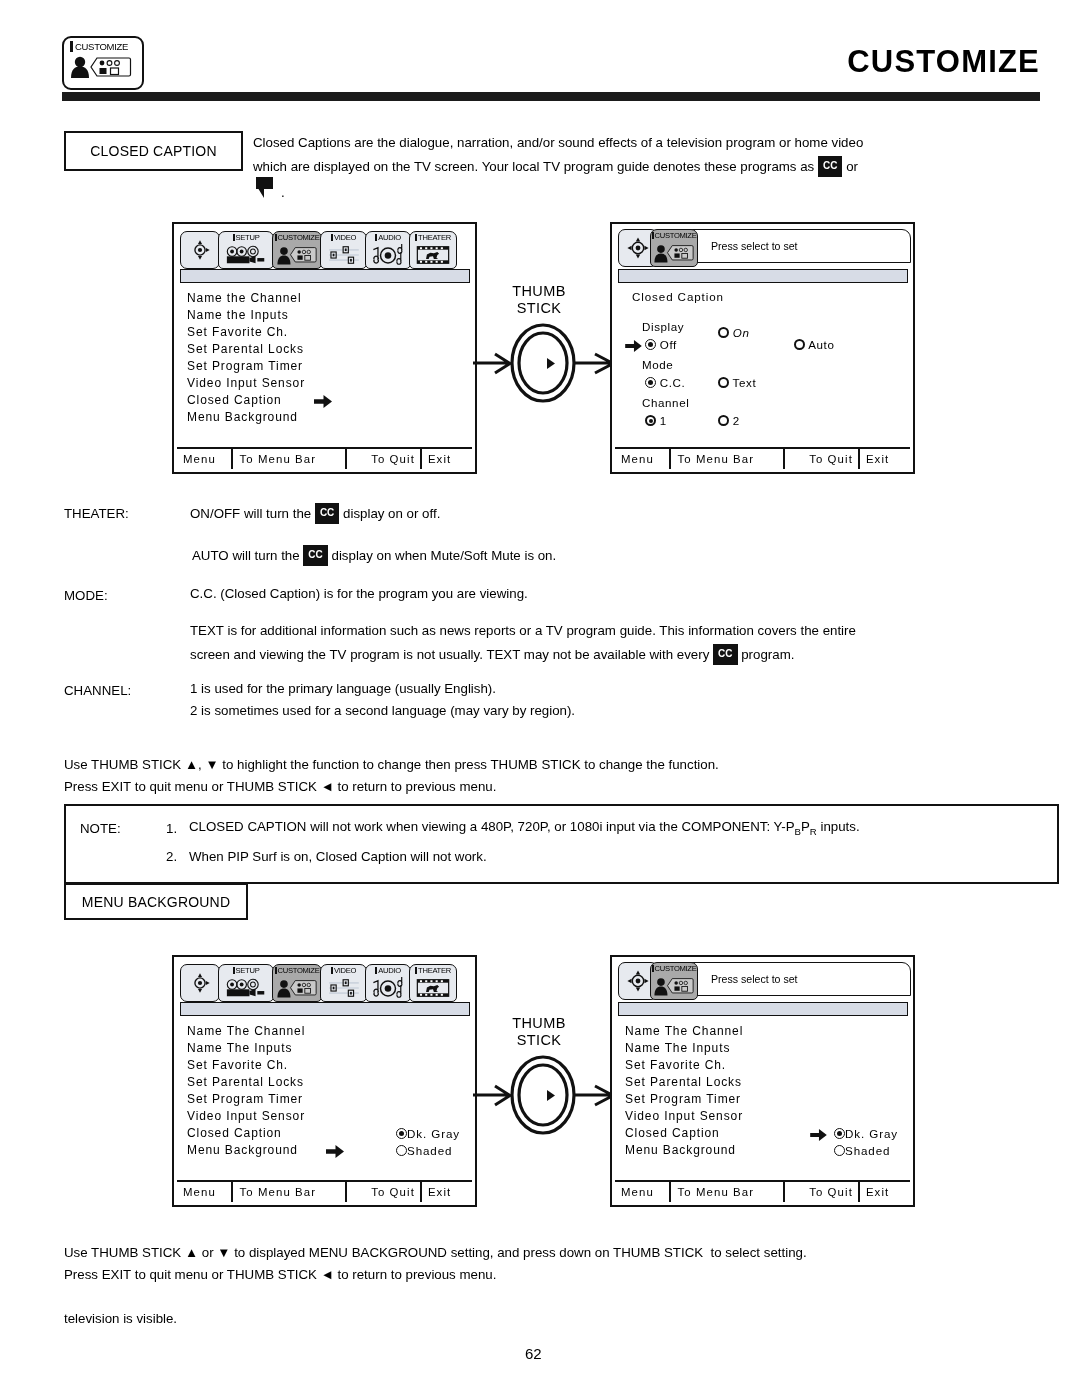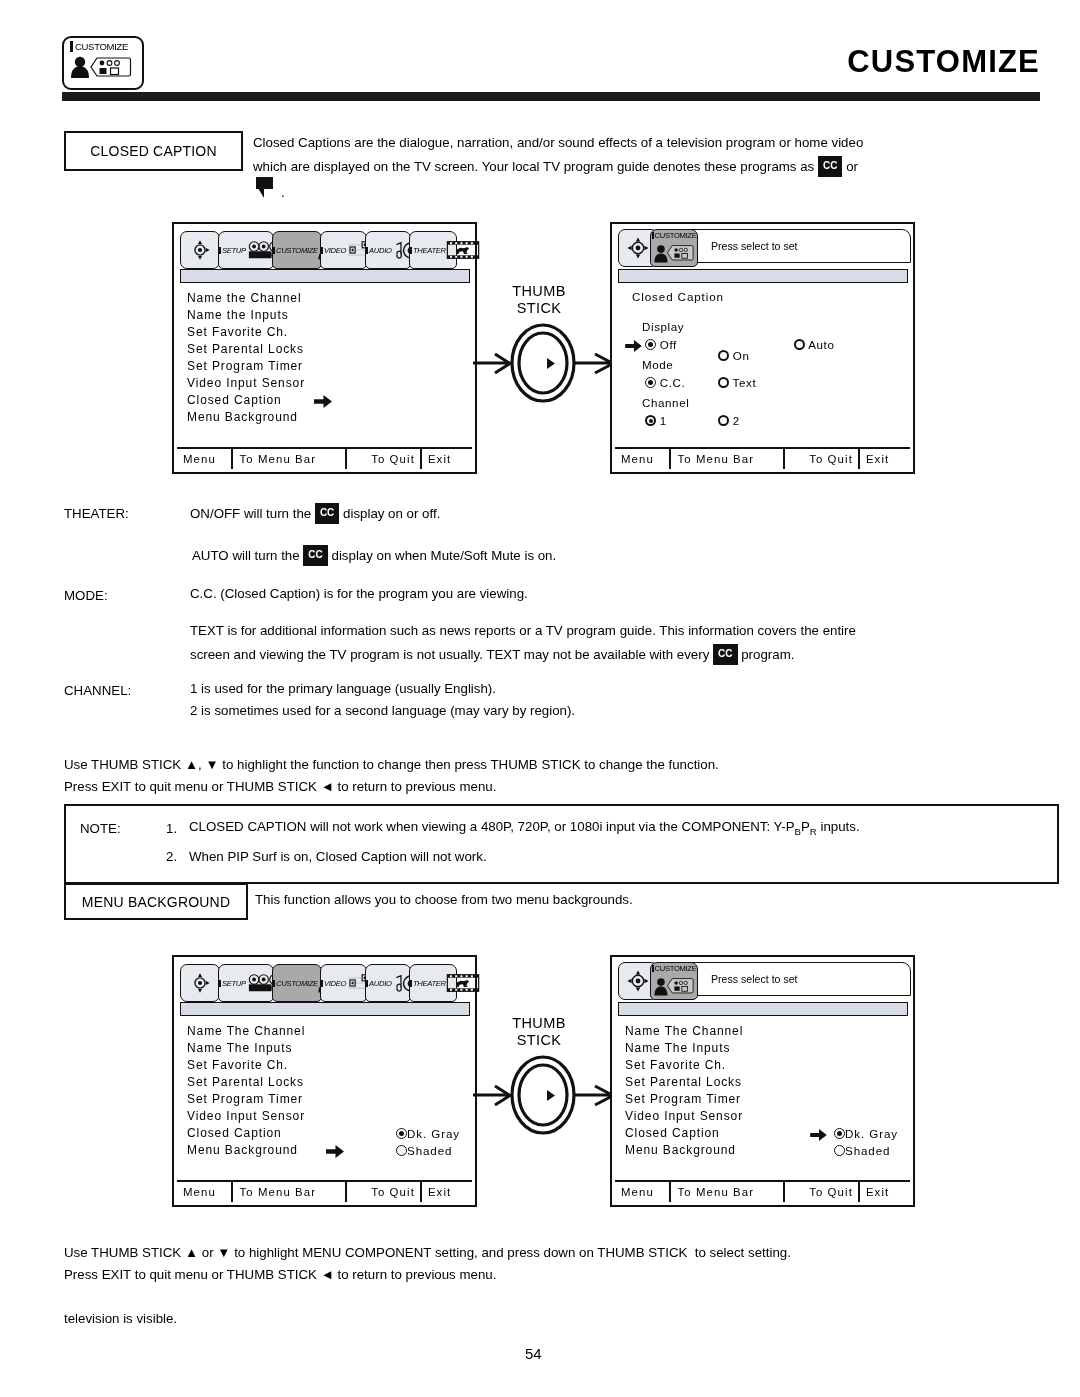--- a/index.html
+++ b/index.html
@@ -30,21 +30,21 @@
             font-weight:700;line-height:1;padding:3px 3px 4px 3px;
             border:2px solid #111;vertical-align:middle;letter-spacing:0px;
             position:relative;top:-1px;}
   .note-box{position:absolute;border:2.5px solid #111;background:#fff;}
 
   
   .scr{position:absolute;border:2.5px solid #111;background:#fff;box-sizing:border-box;}
   .mbar{position:absolute;left:6px;top:5px;display:flex;align-items:flex-end;height:40px;}
   .mtab{position:relative;height:38px;border:1.4px solid #111;border-radius:7px 7px 5px 5px;
         background:#e7eaef;box-sizing:border-box;margin-right:-2px;
-        display:flex;align-items:center;font-style:italic;}
+        display:flex;flex-direction:column;align-items:center;}
   .mtab.sel{background:#a9a9a9;}
   .mtab .cap{font-size:7.6px;line-height:9px;letter-spacing:-.3px;
         white-space:nowrap;margin-top:1px;font-weight:400;}
   .mtab .cap .tk{display:inline-block;width:2px;height:7px;background:#111;
         vertical-align:-1px;margin-right:1px;}
   .mtab .gl{flex:1;display:flex;align-items:center;justify-content:center;}
   .hilite{position:absolute;left:6px;top:45px;height:14px;background:#d7dce6;
         border:1.4px solid #111;box-sizing:border-box;}
   .scr-list{position:absolute;font-size:12px;letter-spacing:.9px;line-height:17px;white-space:pre;}
   .scr-title{position:absolute;font-size:11.6px;letter-spacing:.9px;}
@@ -271,21 +271,21 @@
     <div class="hilite" style="width:290px;"></div>
     <div class="scr-title" style="left:20px;top:66px;">Closed Caption</div>
     <div id="s2groups">
         <div class="rrow" style="left:30px;top:96px;">Display</div>
         <div class="arr" style="left:13px;top:116px;">
           <svg width="17" height="12" viewBox="0 0 18 13">
             <path d="M0 4.2 H9.5 V0 L18 6.5 L9.5 13 V8.8 H0 Z" fill="#111"></path>
           </svg>
         </div>
         <div class="rrow" style="left:33px;top:114px;"><span class="radio on onbig"></span> Off</div>
-        <div class="rrow" style="left:106px;top:125px;"><span class="radio"></span> On</div>
+        <div class="rrow" style="left:106px;top:102px;font-style:italic;"><span class="radio"></span> On</div>
         <div class="rrow" style="left:182px;top:114px;"><span class="radio"></span> Auto</div>
         <div class="rrow" style="left:30px;top:134px;">Mode</div>
         <div class="rrow" style="left:33px;top:152px;"><span class="radio on onbig"></span> C.C.</div>
         <div class="rrow" style="left:106px;top:152px;"><span class="radio"></span> Text</div>
         <div class="rrow" style="left:30px;top:172px;">Channel</div>
         <div class="rrow" style="left:33px;top:190px;"><span class="radio on"></span> 1</div>
         <div class="rrow" style="left:106px;top:190px;"><span class="radio"></span> 2</div>
       </div>
     <div class="bbar" id="s2bbar">
         <div style="width:55px;padding-left:6px;">Menu</div>
@@ -317,21 +317,20 @@
     <div style="position:absolute;left:123px;top:13px;font-size:13.3px;white-space:nowrap;">
       <span>CLOSED CAPTION will not work when viewing a 480P, 720P, or 1080i input via the COMPONENT: Y-P</span><span style="font-size:9.6px;vertical-align:-4px;">B</span><span>P</span><span style="font-size:9.6px;vertical-align:-4px;">R</span><span> inputs.</span>
     </div>
     <div class="t" style="left:100px;top:41px;">2.</div>
     <div class="t" style="left:123px;top:41px;">When PIP Surf is on, Closed Caption will not work.</div>
   </div>
 
   <div class="boxlabel" style="left:64px;top:883px;width:180px;height:33px;">
     <span>MENU BACKGROUND</span>
   </div>
-  <div class="t" style="left:255px;top:890px;">This function allows you to choose from two menu backgrounds.</div>
 
   <div class="scr" id="screen3" style="left:172px;top:955px;width:305px;height:252px;">
     <div class="mbar">
         <div class="mtab" style="width: 40px; border-radius: 7px; justify-content: center;">
           <span class="gl">
             <svg width="22" height="24" viewBox="0 0 26 26">
         <circle cx="13" cy="13" r="6" fill="none" stroke="#111" stroke-width="1.6"></circle>
         <circle cx="13" cy="13" r="2.5" fill="#111"></circle>
         <path d="M13 1.5 L10.6 6 H15.4 Z M13 24.5 L10.6 20 H15.4 Z M24.5 13 L20 10.6 V15.4 Z" fill="#111"></path>
             </svg>
@@ -493,18 +492,18 @@
         </div>
       </div>
     <div class="bbar" id="s4bbar">
         <div style="width:55px;padding-left:6px;">Menu</div>
         <div style="width:120px;padding-left:6px;">To Menu Bar</div>
         <div style="width:70px;padding-left:6px;justify-content:flex-end;padding-right:5px;">To Quit</div>
         <div style="width:50px;padding-left:6px;">Exit</div>
       </div>
   </div>
 
-  <div class="t" style="left:64px;top:1243px;">Use THUMB STICK ▲ or ▼ to highlight MENU COMPONENT setting, and press down on THUMB STICK  to select setting.</div>
+  <div class="t" style="left:64px;top:1243px;">Use THUMB STICK ▲ or ▼ to displayed MENU BACKGROUND setting, and press down on THUMB STICK  to select setting.</div>
   <div class="t" style="left:64px;top:1265px;">Press EXIT to quit menu or THUMB STICK ◄ to return to previous menu.</div>
   <div class="t" style="left:64px;top:1309px;">television is visible.</div>
 
-  <div class="pgnum" style="left:525px;top:1345px;">54</div>
+  <div class="pgnum" style="left:525px;top:1345px;">62</div>
 </div>
 
 </body></html>

